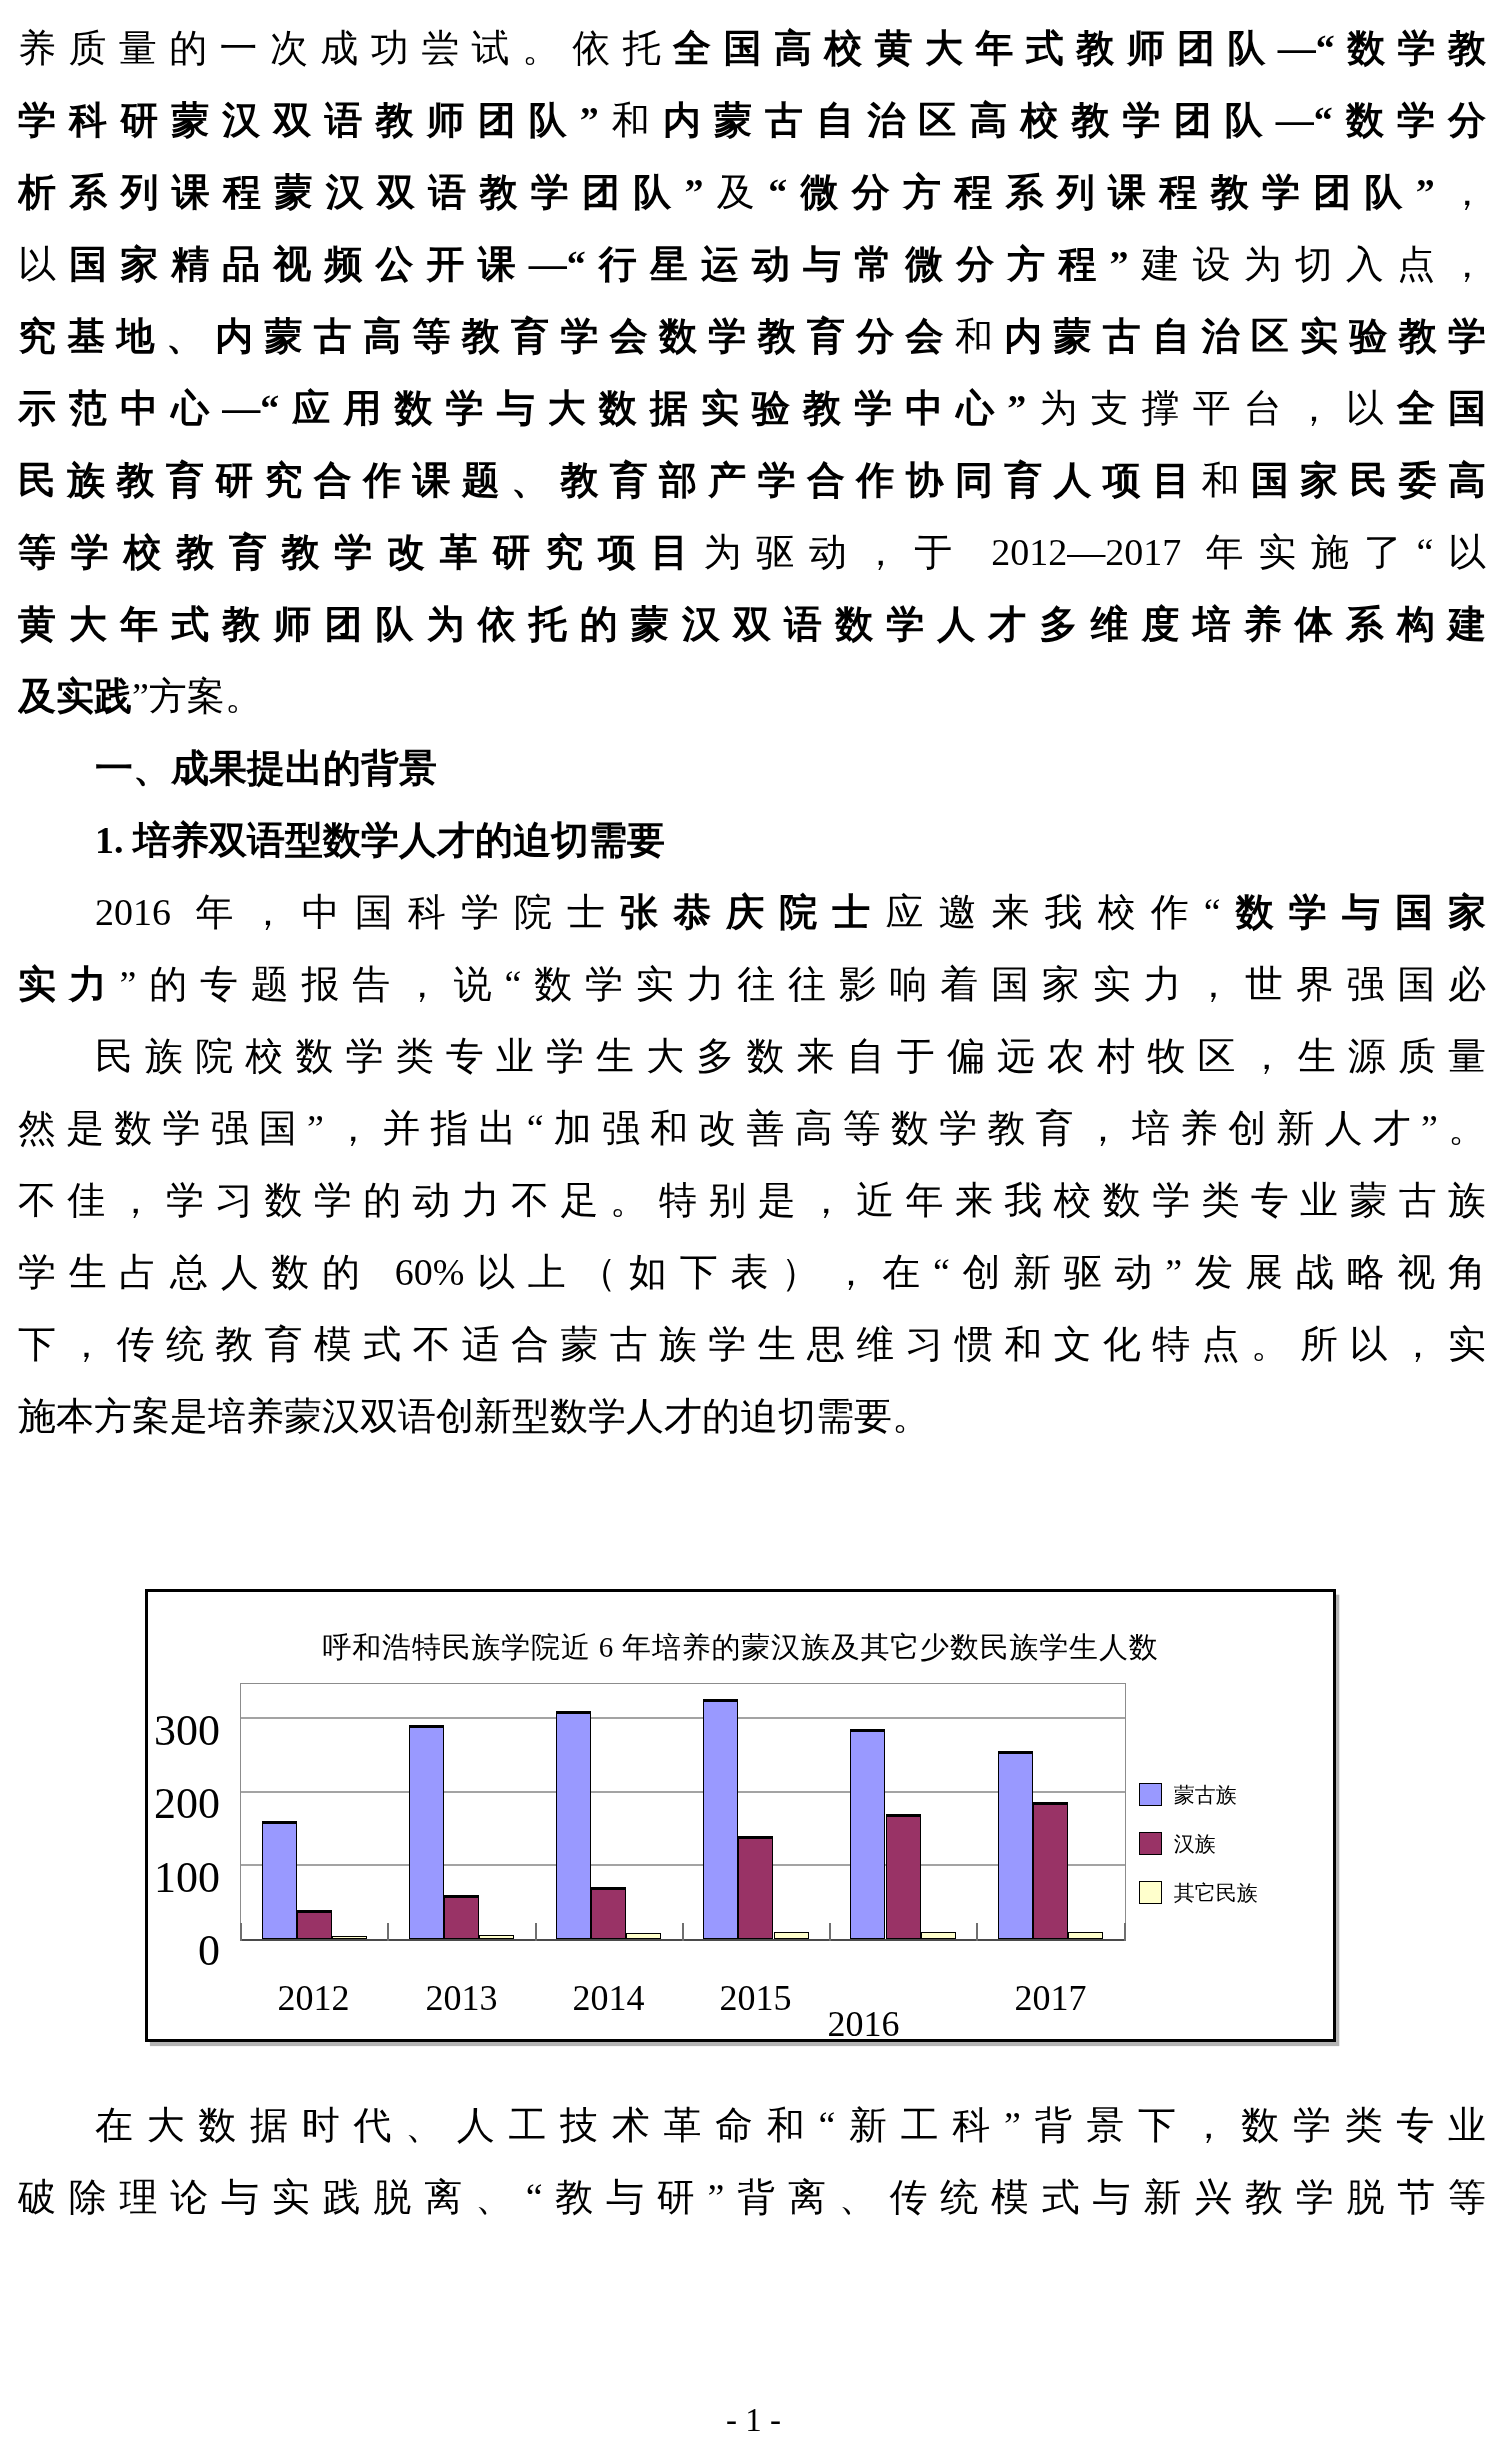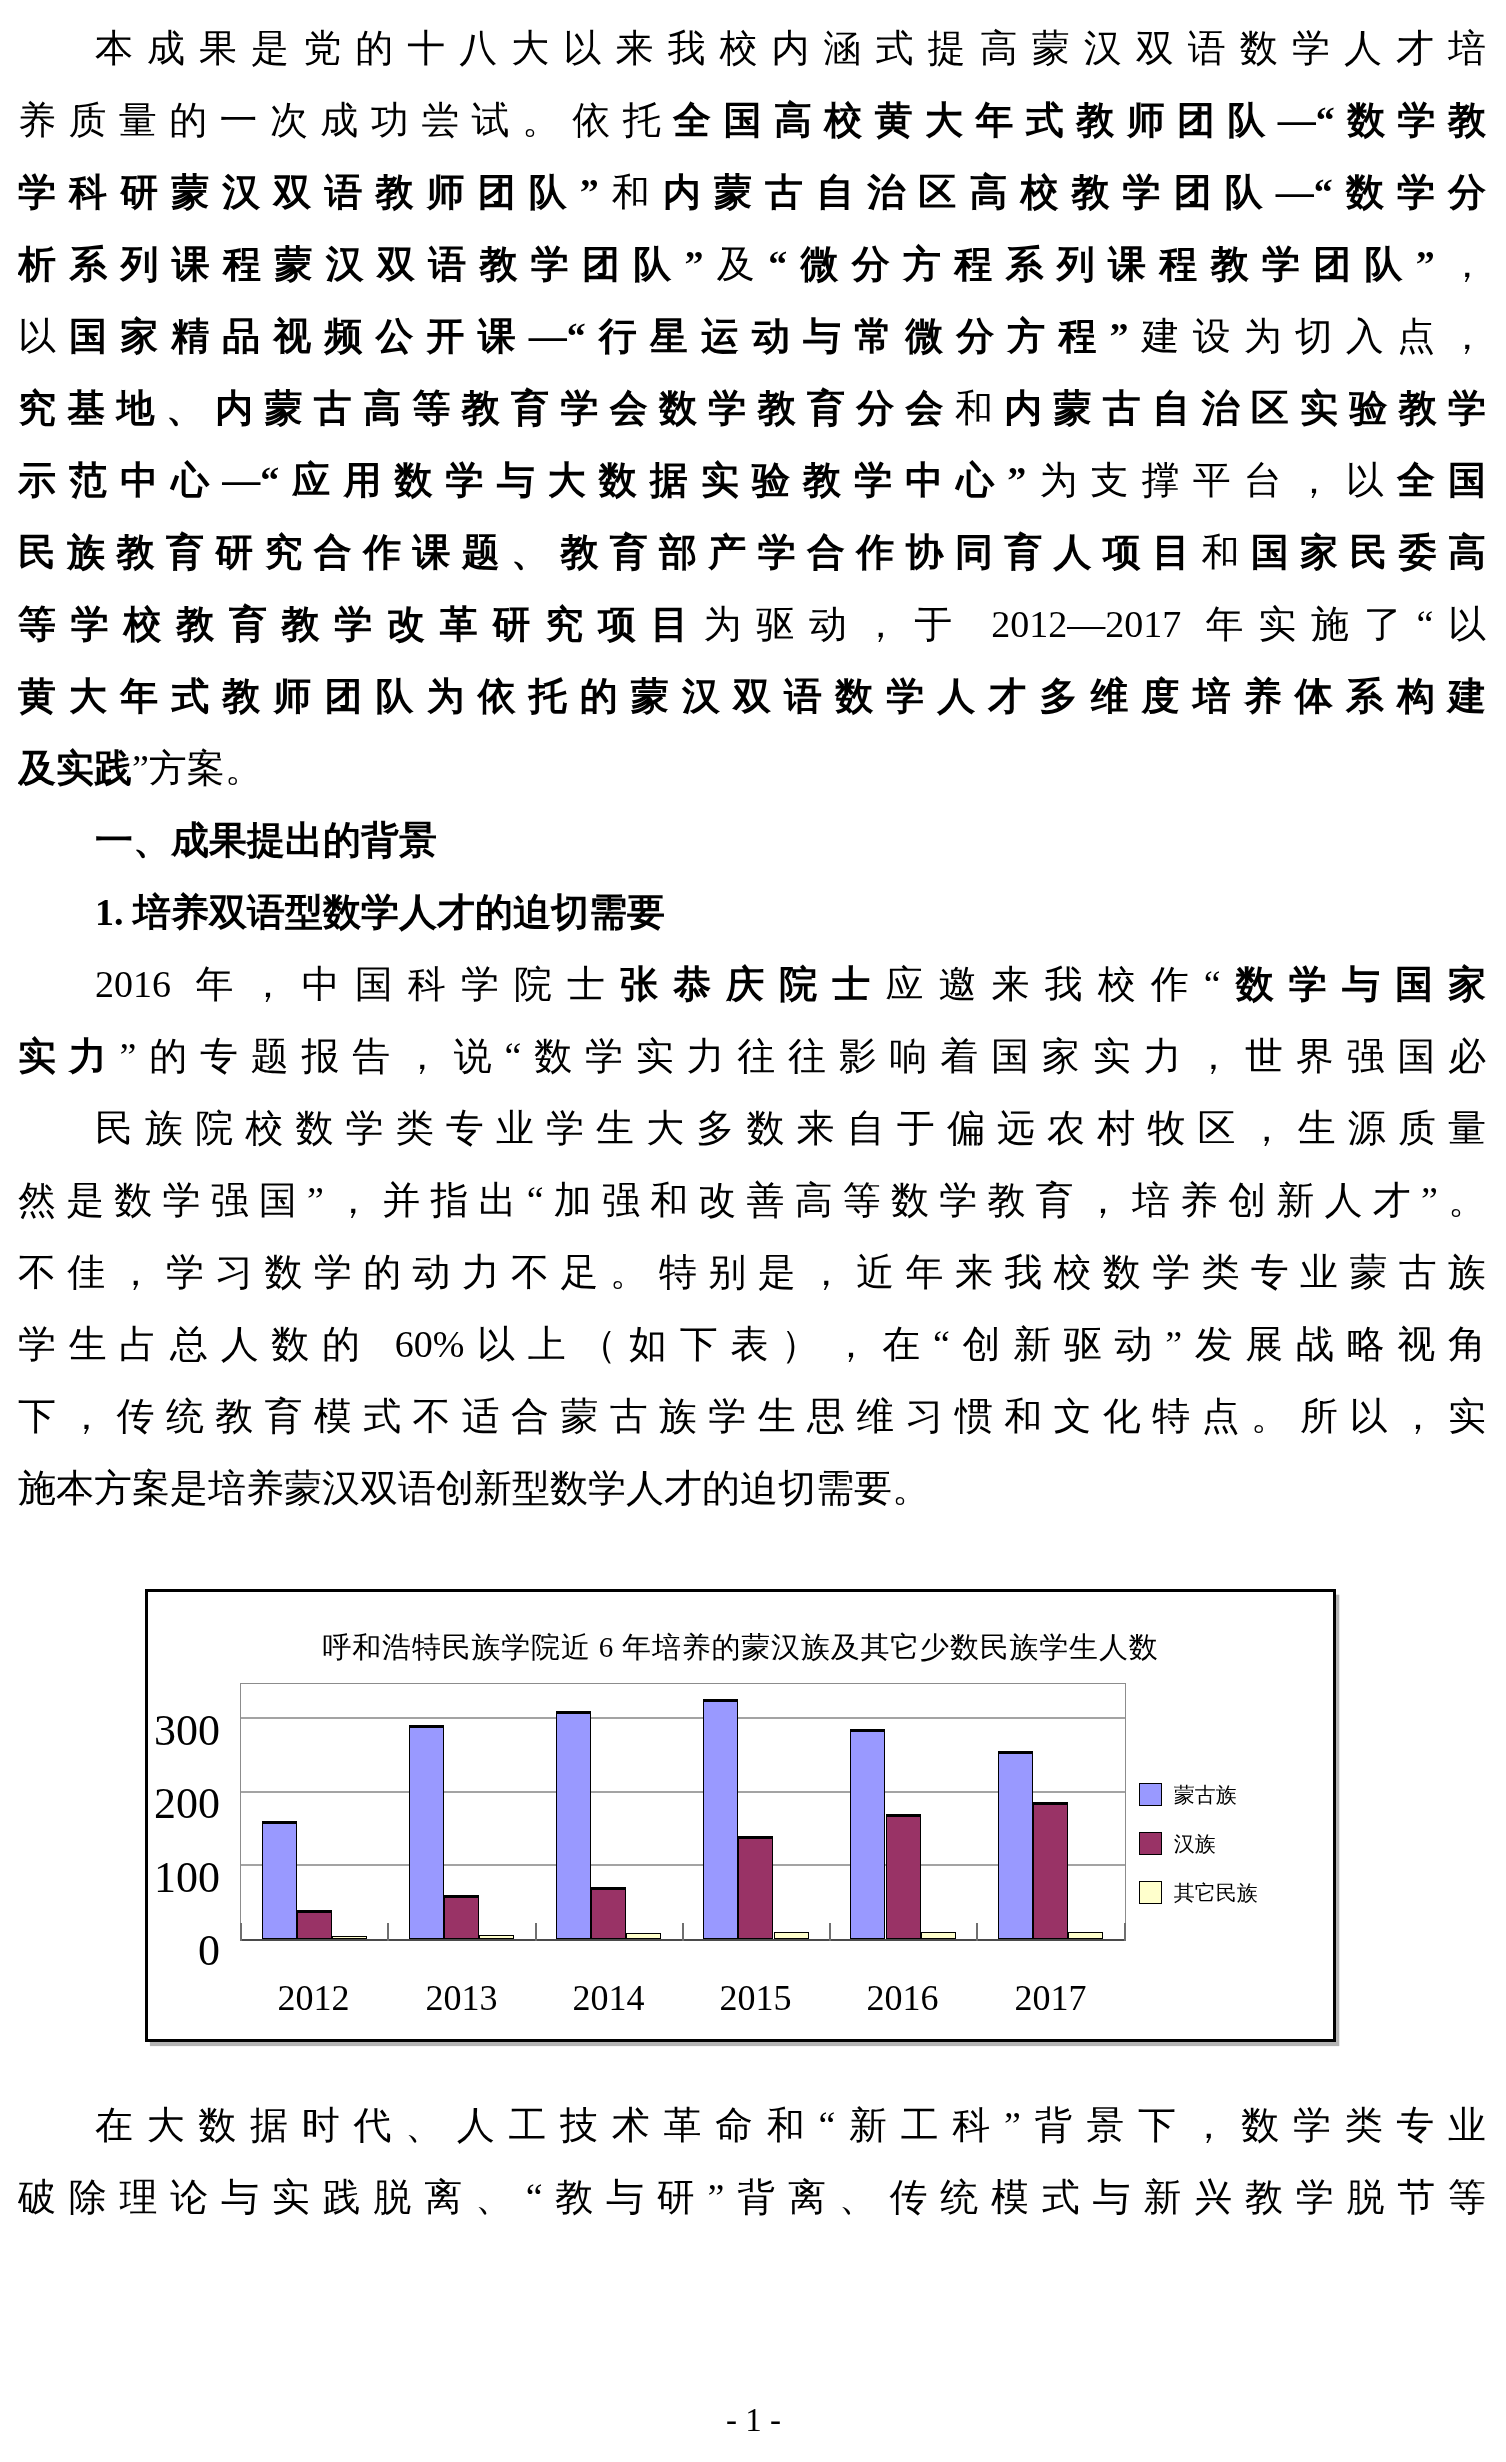--- a/index.html
+++ b/index.html
@@ -40,21 +40,20 @@
   .sw{width:20.5px;height:20.5px;border:1.6px solid #000;margin-right:12.3px;flex:none;}
   
   #footer{position:absolute;top:2402px;left:0;width:100%;text-align:center;font-size:33px;}
 </style>
 </head>
 <body>
 
 <div id="page">
 
   <div id="doc-top" class="textblock">
-      <div class="line j i"><span>本成果是党的十八大以来我校内涵式提高蒙汉双语数学人才培</span></div>
       <div class="line j"><span>养质量的一次成功尝试。依托</span><span class="b">全国高校黄大年式教师团队—“数学教</span></div>
       <div class="line j"><span class="b">学科研蒙汉双语教师团队”</span><span>和</span><span class="b">内蒙古自治区高校教学团队—“数学分</span></div>
       <div class="line j"><span class="b">析系列课程蒙汉双语教学团队”</span><span>及</span><span class="b">“微分方程系列课程教学团队”</span><span>，</span></div>
       <div class="line j"><span>以</span><span class="b">国家精品视频公开课—“行星运动与常微分方程”</span><span>建设为切入点，</span></div>
       <div class="line j"><span class="b">究基地、内蒙古高等教育学会数学教育分会</span><span>和</span><span class="b">内蒙古自治区实验教学</span></div>
       <div class="line j"><span class="b">示范中心—“应用数学与大数据实验教学中心”</span><span>为支撑平台，以</span><span class="b">全国</span></div>
       <div class="line j"><span class="b">民族教育研究合作课题、教育部产学合作协同育人项目</span><span>和</span><span class="b">国家民委高</span></div>
       <div class="line j"><span class="b">等学校教育教学改革研究项目</span><span>为驱动，于 2012—2017 年实施了“以</span></div>
       <div class="line j"><span class="b">黄大年式教师团队为依托的蒙汉双语数学人才多维度培养体系构建</span></div>
       <div class="line"><span class="b">及实践</span><span>”方案。</span></div>
@@ -106,21 +105,21 @@
         <div class="ylab" style="top: 339px;">0</div>
         <div class="ylab" style="top: 266px;">100</div>
         <div class="ylab" style="top: 192px;">200</div>
         <div class="ylab" style="top: 119px;">300</div>
       </div>
     <div id="xlabels">
         <div class="xlab" style="left: 92px; width: 147px;">2012</div>
         <div class="xlab" style="left: 240px; width: 147px;">2013</div>
         <div class="xlab" style="left: 387px; width: 147px;">2014</div>
         <div class="xlab" style="left: 534px; width: 147px;">2015</div>
-        <div class="xlab" style="left: 681px; width: 147px;">2016</div>
+        <div class="xlab" style="left: 642px; width: 147px; margin-top: 26px;">2016</div>
         <div class="xlab" style="left: 829px; width: 147px;">2017</div>
       </div>
     <div id="legend">
         <div class="lrow">
           <span class="sw" style="background: rgb(153, 153, 255);"></span>
           <span>蒙古族</span>
         </div>
         <div class="lrow">
           <span class="sw" style="background: rgb(153, 51, 102);"></span>
           <span>汉族</span>

